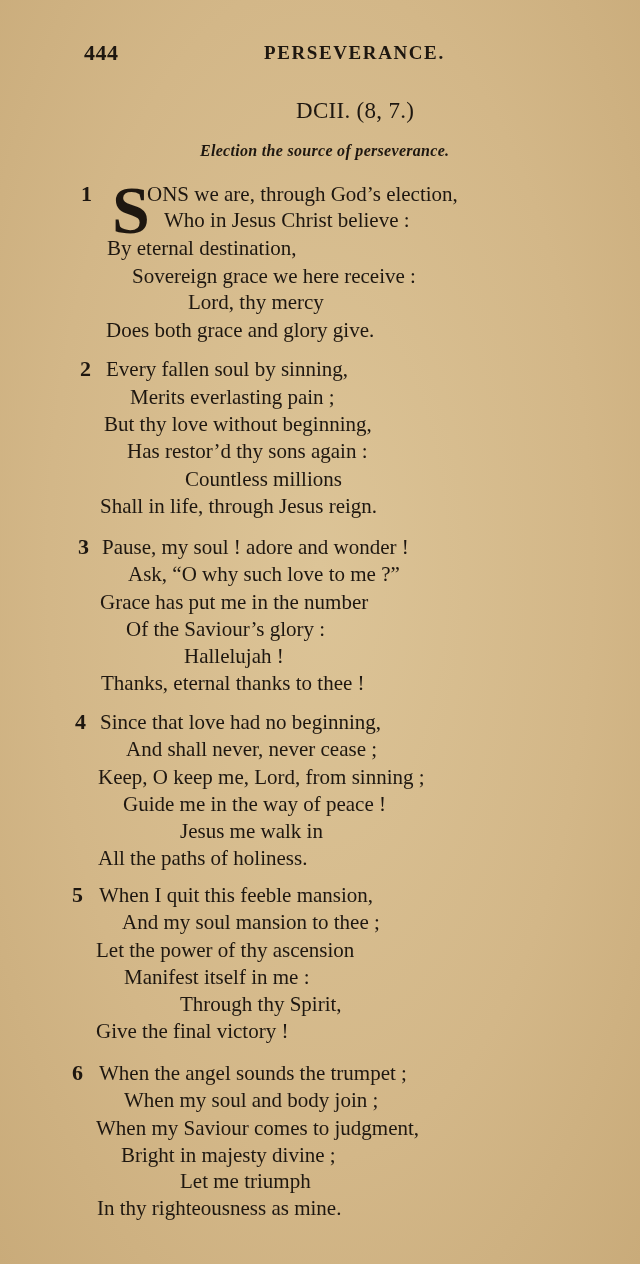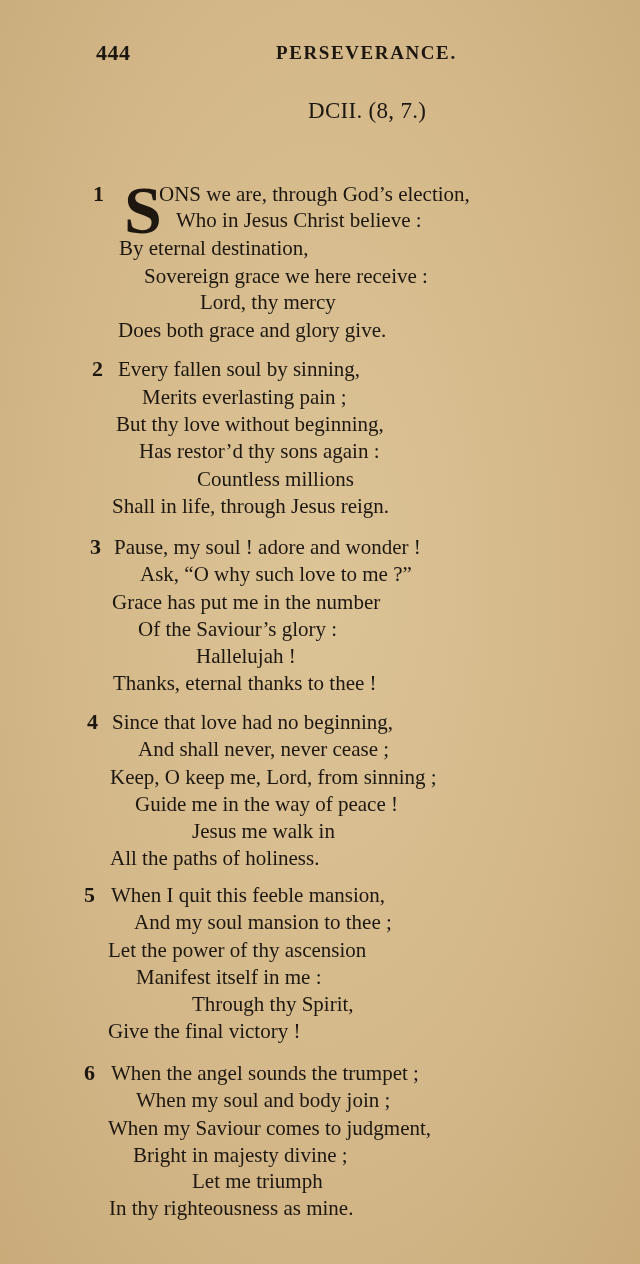--- a/index.html
+++ b/index.html
@@ -4,21 +4,21 @@
   <style>
     html, body { margin: 0; padding: 0; }
     body {
       width: 640px; height: 1264px; overflow: hidden;
       background: #d4b98a;
       background-image: radial-gradient(ellipse at 50% 45%, #dcc497 0%, #d3b788 60%, #c9ab7a 100%);
       font-family: "Liberation Serif", "DejaVu Serif", serif;
       color: #1e1710;
       position: relative;
     }
-    .page { position: absolute; left: 12px; top: 0; width: 564px; height: 1264px; }
+    .page { position: absolute; left: 0; top: 0; width: 564px; height: 1264px; }
     .running-head { position: absolute; top: 40px; left: 84px; width: 520px; height: 30px; }
     .page-number { position: absolute; left: 0; top: 0; font-size: 22px; font-weight: bold; letter-spacing: 0.5px; }
     .running-title { position: absolute; left: 180px; top: 2px; font-size: 19px; font-weight: bold; letter-spacing: 1.6px; }
     .hymn-number { position: absolute; top: 98px; left: 296px; font-size: 23px; letter-spacing: 0.3px; }
     .hymn-subtitle { position: absolute; top: 142px; left: 200px; font-size: 16px; font-style: italic; font-weight: bold; letter-spacing: 0.3px; }
     .stanza { position: absolute; left: 0; width: 640px; }
     .line { position: absolute; white-space: nowrap; font-size: 21px; line-height: 28px; }
     .stanza-number { position: absolute; font-size: 22px; font-weight: bold; line-height: 28px; }
     .drop-cap { position: absolute; font-size: 68px; line-height: 60px; font-weight: bold; }
   </style>
@@ -26,20 +26,21 @@
 <body>
 
 <div class="page">
 
   <div class="running-head">
     <span class="page-number">444</span>
     <span class="running-title">PERSEVERANCE.</span>
   </div>
 
   <div class="hymn-number">DCII. (8, 7.)</div>
+  <div class="hymn-subtitle">Election the source of perseverance.</div>
 
   <div class="stanza" style="top:178px;">
     <span class="stanza-number" style="left:81px;top:2px;">1</span>
     <span class="drop-cap" style="left:112px;top:2px;">S</span>
     <span class="line" style="left:147px;top:2px;">ONS we are, through God’s election,</span>
     <span class="line" style="left:164px;top:28px;">Who in Jesus Christ believe :</span>
     <span class="line" style="left:107px;top:56px;">By eternal destination,</span>
     <span class="line" style="left:132px;top:84px;">Sovereign grace we here receive :</span>
     <span class="line" style="left:188px;top:110px;">Lord, thy mercy</span>
     <span class="line" style="left:106px;top:138px;">Does both grace and glory give.</span>

